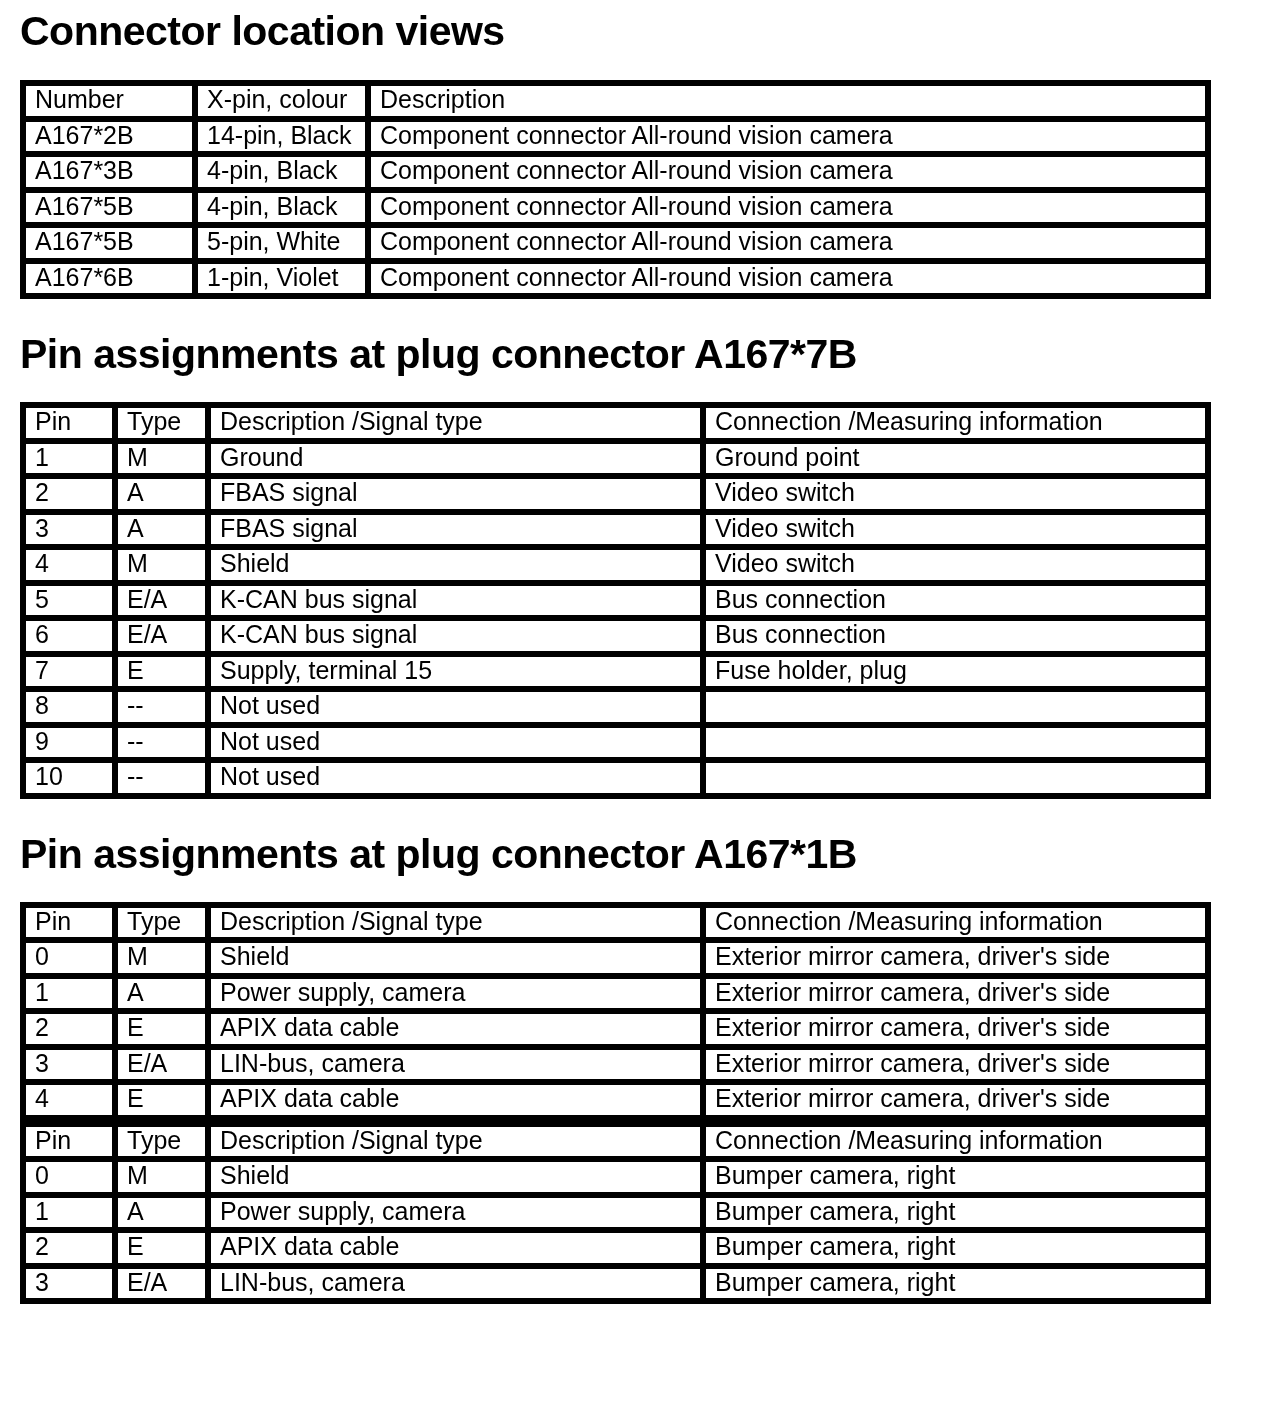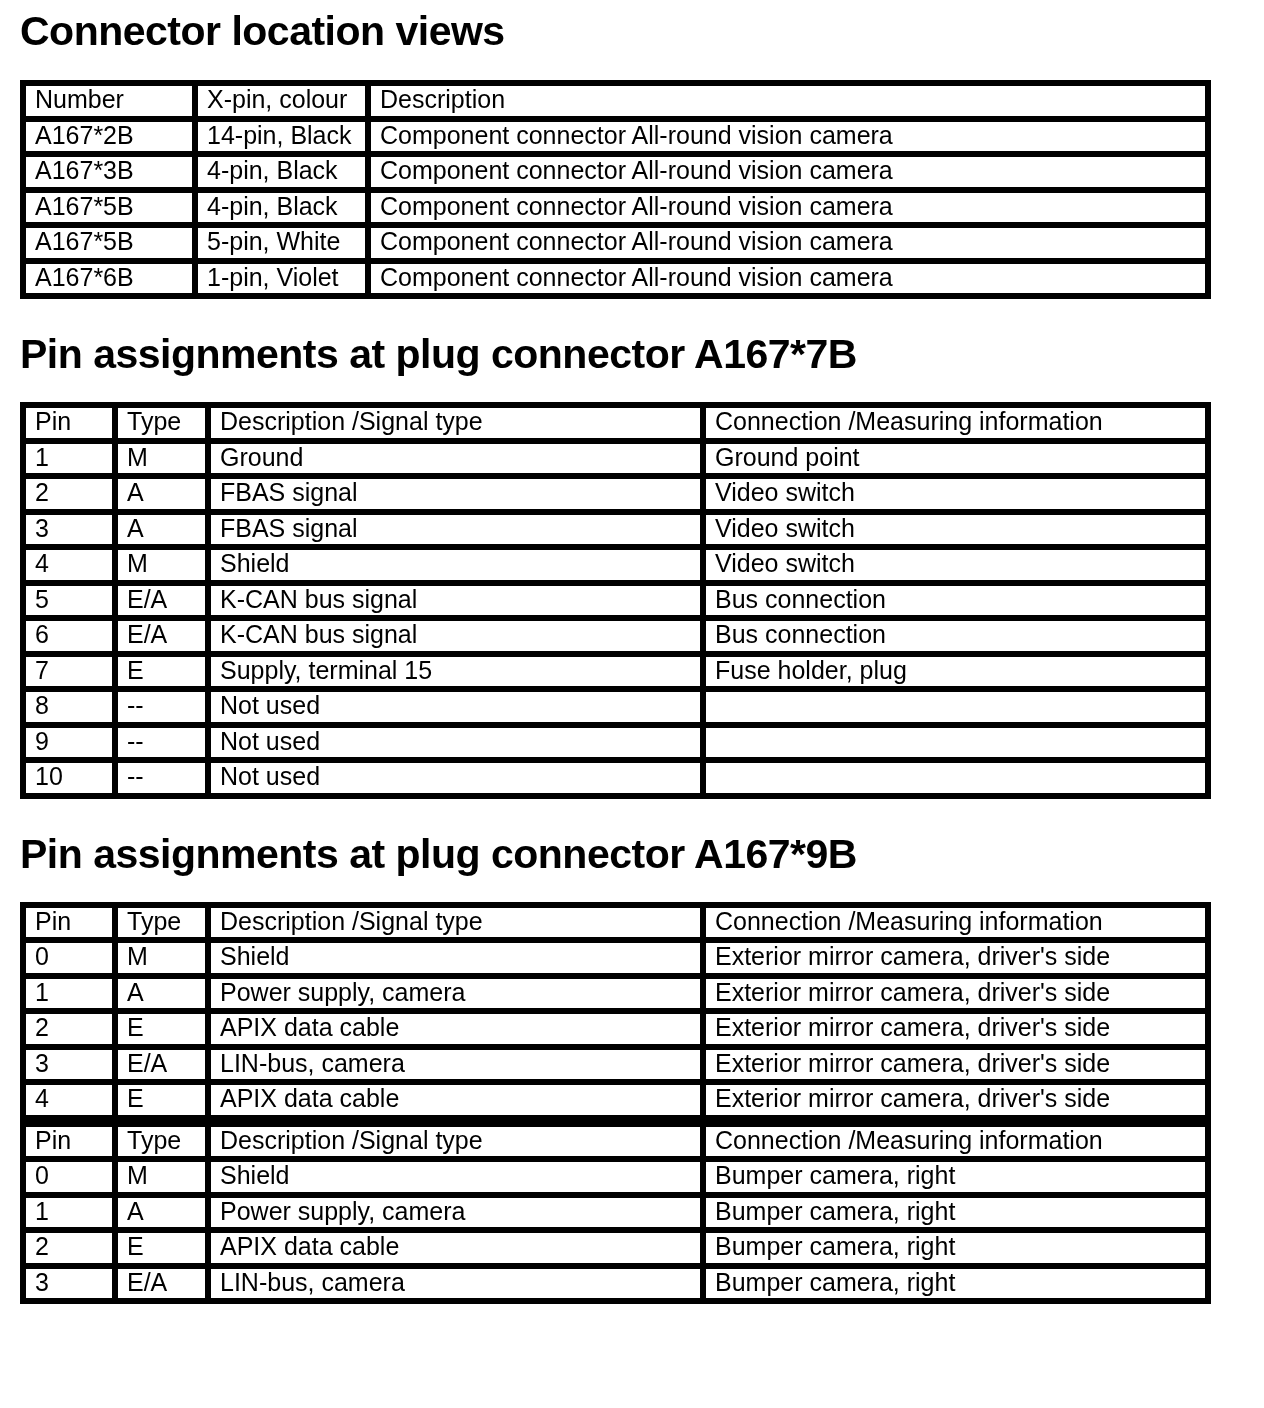--- a/index.html
+++ b/index.html
@@ -187,21 +187,21 @@
             <td>10</td>
             <td>--</td>
             <td>Not used</td>
             <td></td>
           </tr>
         </tbody>
       </table>
   </section>
 
   <section>
-    <h1 class="section-heading">Pin assignments at plug connector A167*9B</h1>
+    <h1 class="section-heading">Pin assignments at plug connector A167*1B</h1>
     <table class="doc-table pin-table">
         <colgroup>
           <col>
           <col>
           <col>
           <col>
         </colgroup>
         <thead>
           <tr>
             <th>Pin</th>

